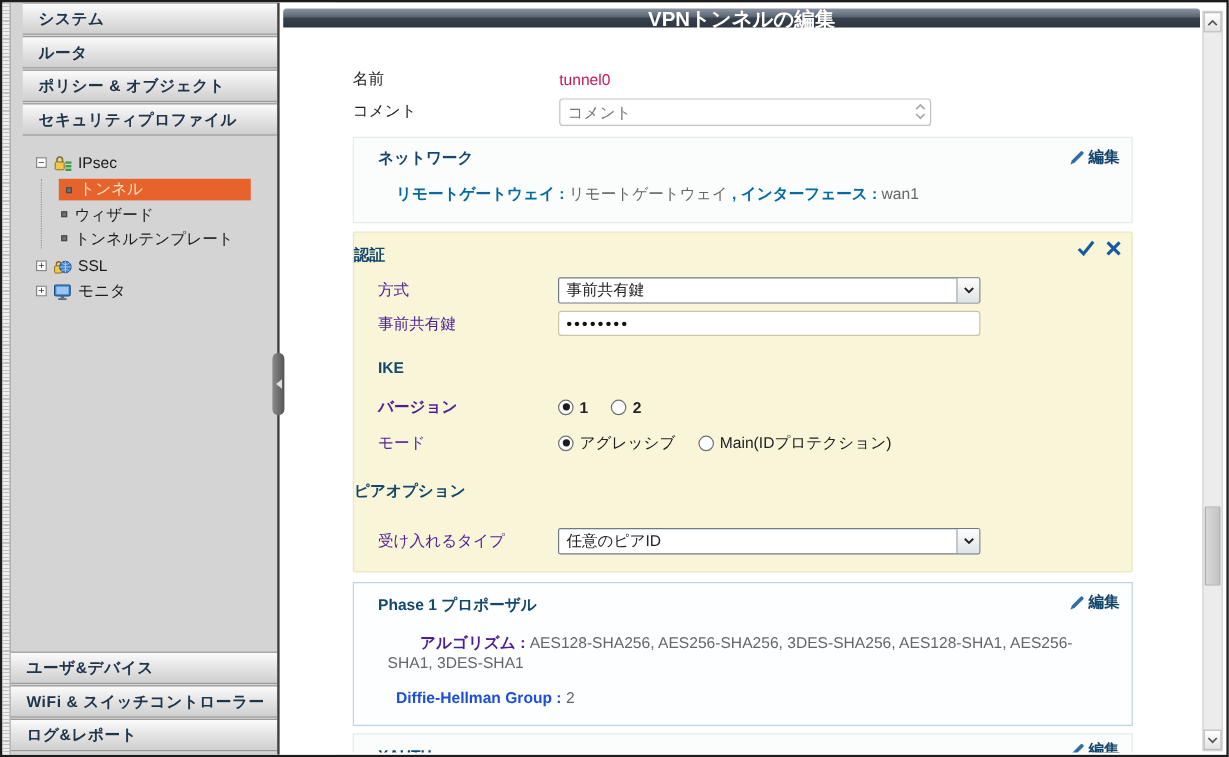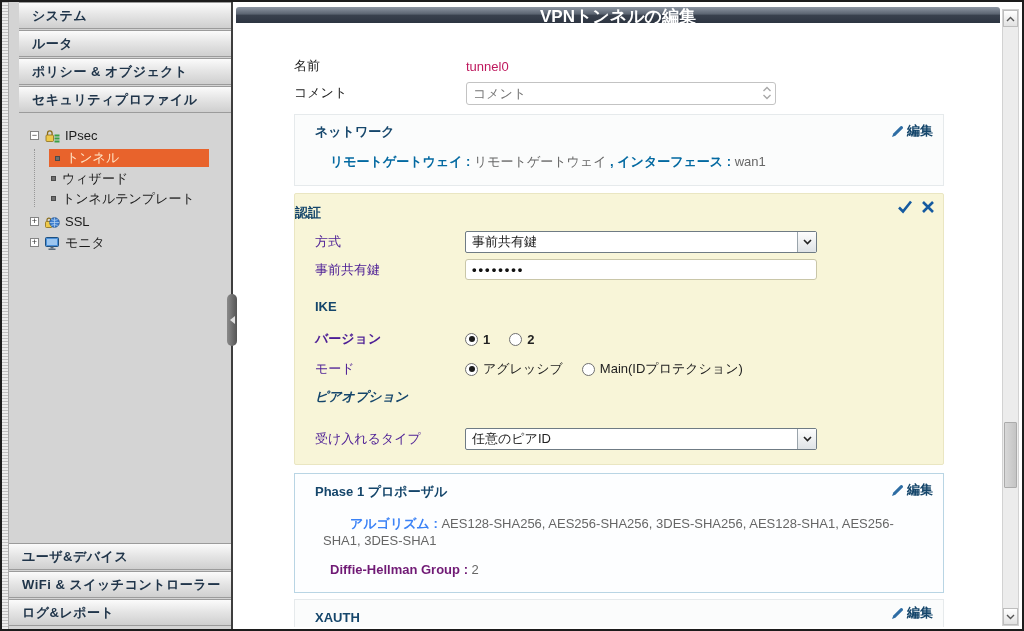--- a/index.html
+++ b/index.html
@@ -134,23 +134,23 @@
   
   .radio-group { display: flex; align-items: center; gap: 5px; }
   .radio {
     width: 13px; height: 13px; border: 1px solid #707070; border-radius: 50%;
     background: #fff; display: inline-flex; align-items: center; justify-content: center;
     cursor: pointer; flex: 0 0 13px;
   }
   .radio.checked::after { content: ""; width: 6px; height: 6px; border-radius: 50%; background: #1c1c1c; }
   .rlabel { margin-right: 14px; color: #222; }
   .alg-text { color: #666; line-height: 17px; padding: 0 14px 0 8px; text-indent: 27px; }
-  .alg-text b { color: #3b82f6; }
+  .alg-text b { color: #4c1d95; }
   .kv { color: #666; padding-left: 35px; }
-  .kv b { color: #701a75; }
+  .kv b { color: #1d4ed8; }
 </style>
 </head>
 <body>
 
 <div class="app">
 
   <aside class="sidebar">
     <div class="texture"></div>
 
     <div class="menu-btn">システム</div>
@@ -309,21 +309,21 @@
         <div class="yrow" style="margin-top:12px;">
           <span class="ylabel">モード</span>
           <span class="radio-group">
             <span class="radio checked"></span>
             <span class="rlabel">アグレッシブ</span>
             <span class="radio"></span>
             <span class="rlabel">Main(IDプロテクション)</span>
           </span>
         </div>
 
-        <div class="box-title" style="padding-left:20px; margin-top:10px;font-style:italic;">ピアオプション</div>
+        <div class="box-title" style="margin-top:22px;">ピアオプション</div>
 
         <div class="yrow" style="margin-top:22px;">
           <span class="ylabel">受け入れるタイプ</span>
           <div class="select">
             <span class="sel-text">任意のピアID</span>
             <span class="sel-btn">
               <svg width="9" height="6" viewBox="0 0 9 6">
                   <path d="M1 1 L4.5 4.5 L8 1" fill="none" stroke="#222" stroke-width="1.6"></path>
                 </svg>
             </span>

